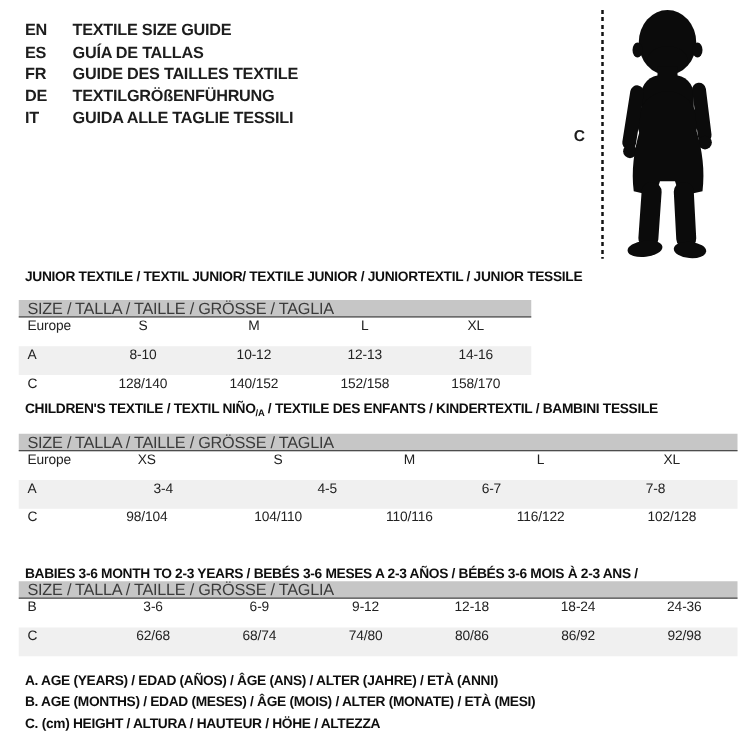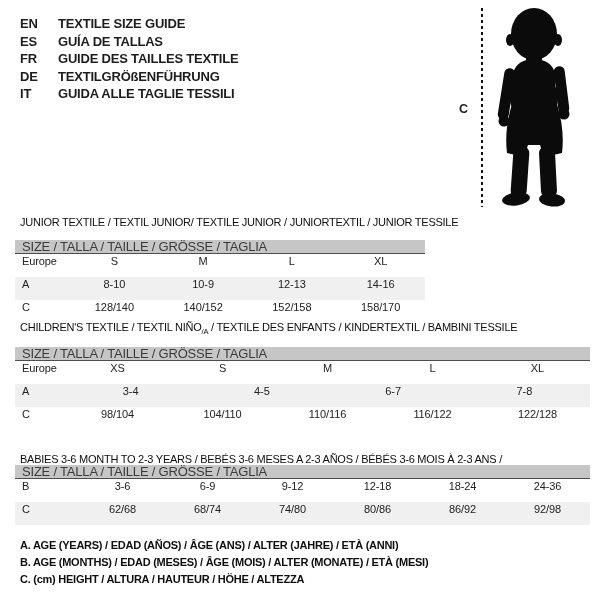--- a/index.html
+++ b/index.html
@@ -11,21 +11,21 @@
   .lang{position:absolute;left:20px;top:15px;}
   .lang-row{display:flex;height:17.6px;line-height:17.6px;
     font-weight:bold;font-size:13px;letter-spacing:-0.2px;white-space:nowrap;}
   .lang-row .code{width:38px;}
   
   .measure-line{position:absolute;left:481px;top:8px;width:2px;height:199px;
     background:repeating-linear-gradient(to bottom,#121212 0 3px,transparent 3px 6px);}
   .measure-label{position:absolute;left:459px;top:102px;font-weight:bold;font-size:12.5px;}
   .baby{position:absolute;left:483px;top:6px;}
   
-  .t-title{position:absolute;left:20px;margin:0;font-size:11px;font-weight:normal;
+  .t-title{position:absolute;left:20px;margin:0;font-size:11px;font-weight:bold;
     letter-spacing:-0.25px;color:#0e0e0e;white-space:nowrap;}
   .t1-title{top:216px;}
   .t2-title{top:321px;}
   .t3-title{top:452px;line-height:14.6px;}
   .t3-title .line{display:block;}
   .sub{font-size:7.5px;vertical-align:-2.5px;}
   
   .table{position:absolute;font-size:11px;letter-spacing:-0.1px;}
   .t1{left:15px;top:240px;width:410px;}
   .t2{left:15px;top:347px;width:575px;}
@@ -102,21 +102,21 @@
     <div class="trow">
       <span class="lb">Europe</span>
       <span class="cell">S</span>
       <span class="cell">M</span>
       <span class="cell">L</span>
       <span class="cell">XL</span>
     </div>
     <div class="trow alt">
       <span class="lb">A</span>
       <span class="cell">8-10</span>
-      <span class="cell">10-9</span>
+      <span class="cell">10-12</span>
       <span class="cell">12-13</span>
       <span class="cell">14-16</span>
     </div>
     <div class="trow">
       <span class="lb">C</span>
       <span class="cell">128/140</span>
       <span class="cell">140/152</span>
       <span class="cell">152/158</span>
       <span class="cell">158/170</span>
     </div>
@@ -139,21 +139,21 @@
       <span class="cell">4-5</span>
       <span class="cell">6-7</span>
       <span class="cell">7-8</span>
     </div>
     <div class="trow">
       <span class="lb">C</span>
       <span class="cell">98/104</span>
       <span class="cell">104/110</span>
       <span class="cell">110/116</span>
       <span class="cell">116/122</span>
-      <span class="cell">122/128</span>
+      <span class="cell">102/128</span>
     </div>
   </div>
 
   <h2 class="t-title t3-title">
     <span class="line">BABIES 3-6 MONTH TO 2-3 YEARS / BEBÉS 3-6 MESES A 2-3 AÑOS / BÉBÉS 3-6 MOIS À 2-3 ANS /</span>
   </h2>
   <div class="table t3">
     <div class="thead">SIZE / TALLA / TAILLE / GRÖSSE / TAGLIA</div>
     <div class="trow">
       <span class="lb">B</span>

